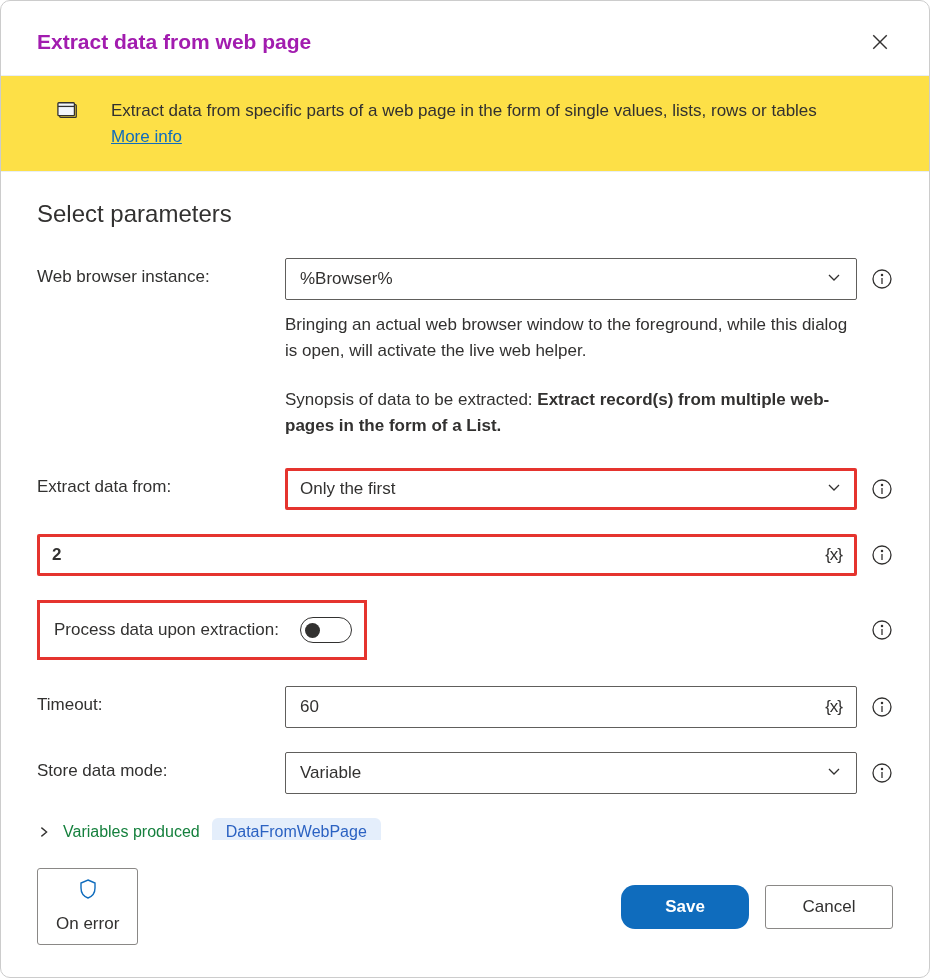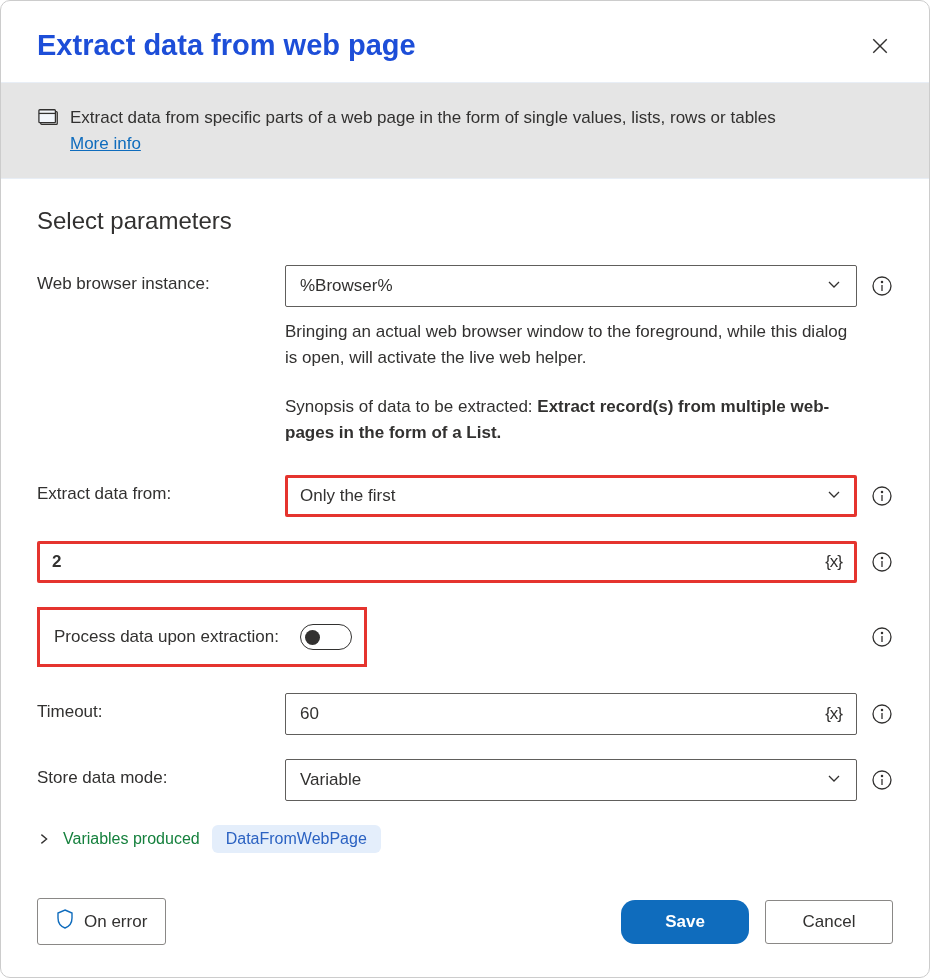--- a/index.html
+++ b/index.html
@@ -23,44 +23,44 @@
       flex-direction: column;
       position: relative;
     }
     .header {
       display: flex;
       justify-content: space-between;
       align-items: center;
       padding: 28px 36px 20px 36px;
     }
     .header-title {
-      font-size: 29px;
+      font-size: 21px;
       font-weight: 600;
-      color: #1d4ed8;
+      color: #a21caf;
     }
     .close-btn {
       background: none;
       border: none;
       cursor: pointer;
       padding: 4px;
       display: flex;
       align-items: center;
       justify-content: center;
     }
     .close-btn svg {
       width: 18px;
       height: 18px;
     }
     .info-banner {
-      background: #e5e5e5;
-      padding: 22px 37px;
+      background: #fde047;
+      padding: 22px 56px;
       border-top: 1px solid #e8eef6;
       border-bottom: 1px solid #e8eef6;
       display: flex;
-      gap: 10px;
+      gap: 32px;
       align-items: flex-start;
     }
     .info-banner-icon {
       flex-shrink: 0;
       margin-top: 2px;
     }
     .info-banner-text {
       font-size: 17px;
       color: #323130;
       line-height: 1.5;
@@ -224,20 +224,21 @@
       align-items: center;
       gap: 10px;
       background: #fff;
       border: 1px solid #8a8886;
       border-radius: 3px;
       padding: 10px 18px;
       font-size: 17px;
       font-family: inherit;
       color: #323130;
       cursor: pointer;
+      flex-direction: column;
     }
     .footer-right {
       display: flex;
       gap: 16px;
     }
     .btn-primary {
       background: #0f6cbd;
       color: #fff;
       border: none;
       border-radius: 14px;

